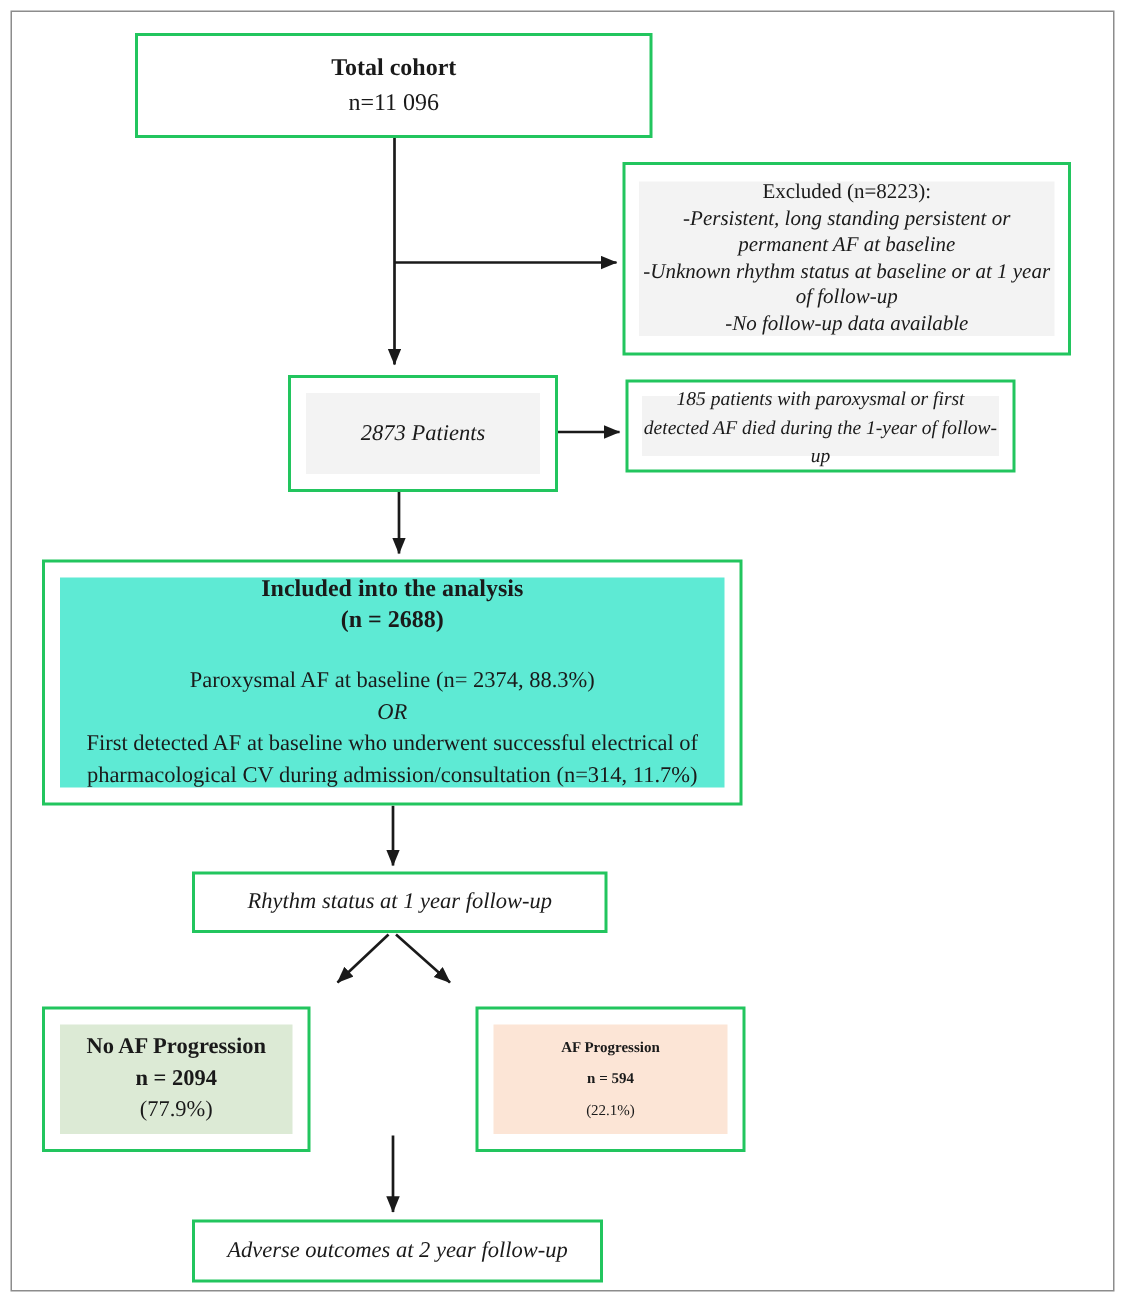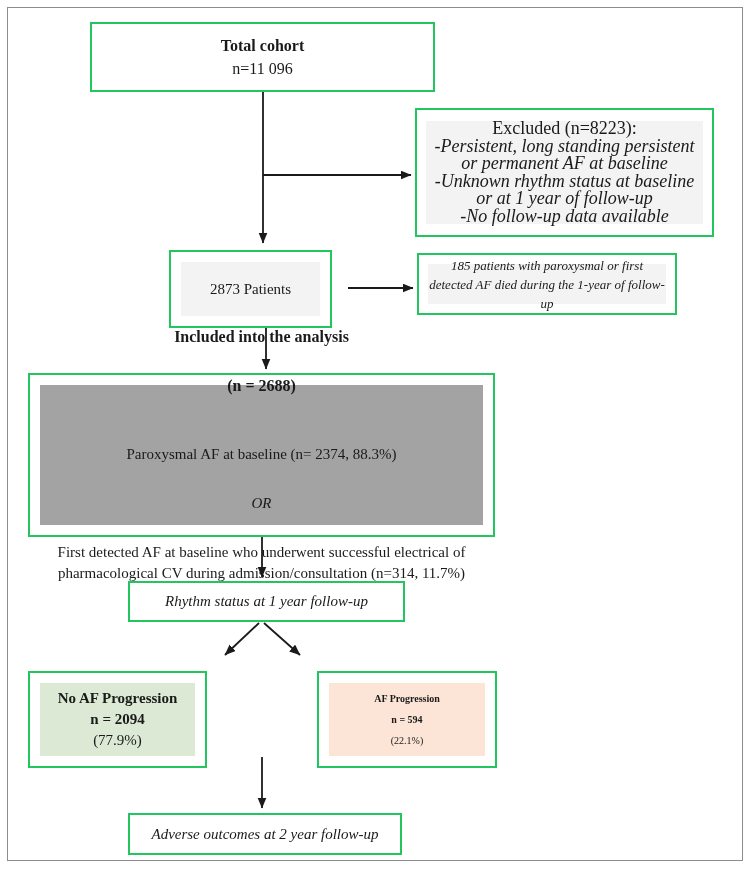--- a/index.html
+++ b/index.html
@@ -17,27 +17,27 @@
   .panel{
     position:absolute;left:10px;top:10px;right:10px;bottom:10px;
     display:flex;flex-direction:column;align-items:center;justify-content:center;text-align:center;
   }
   .b{font-weight:bold;}
   .i{font-style:italic;}
 
   
   #total{left:90px;top:22px;width:345px;height:70px;font-size:16px;line-height:23px;}
   #excluded{left:415px;top:108px;width:299px;height:129px;}
-  #excluded .panel{background:#f3f3f3;left:9px;right:9px;top:11px;bottom:11px;font-size:18px;line-height:17.5px;}
-  #patients{left:169px;top:250px;width:163px;height:78px;}
+  #excluded .panel{background:#f3f3f3;left:9px;right:9px;top:11px;bottom:11px;font-size:14px;line-height:17.5px;}
+  #patients{left:192px;top:250px;width:180px;height:78px;font-style:italic;}
   #patients .panel{background:#f3f3f3;font-size:15px;}
   #died{left:417px;top:253px;width:260px;height:62px;}
   #died .panel{background:#f3f3f3;left:9px;right:9px;top:9px;bottom:9px;font-size:13px;line-height:19px;}
   #included{left:28px;top:373px;width:467px;height:164px;}
-  #included .panel{background:#a3a3a3;font-size:15px;line-height:21px;padding:0 4px;gap:28px;}
+  #included .panel{background:#5eead4;font-size:15px;line-height:21px;padding:0 4px;}
   #included .title-gap{margin-top:20px;}
   #rhythm{left:128px;top:581px;width:277px;height:41px;font-size:15px;}
   #noprog{left:28px;top:671px;width:179px;height:97px;}
   #noprog .panel{background:#dcead5;font-size:15px;line-height:21px;}
   #prog{left:317px;top:671px;width:180px;height:97px;}
   #prog .panel{background:#fce5d6;font-size:10px;line-height:21px;}
   #adverse{left:128px;top:813px;width:274px;height:42px;font-size:15px;}
 </style>
 </head>
 <body>

